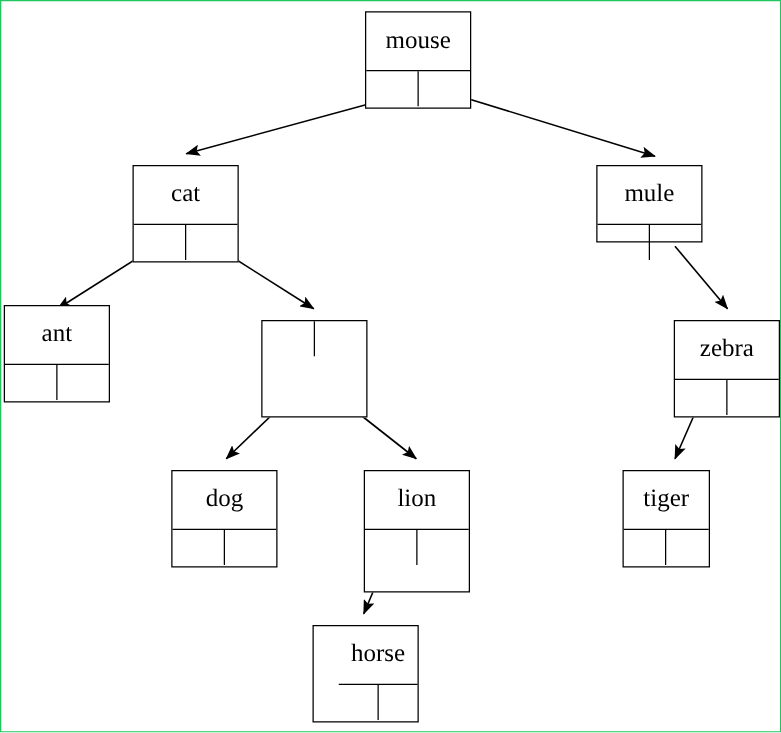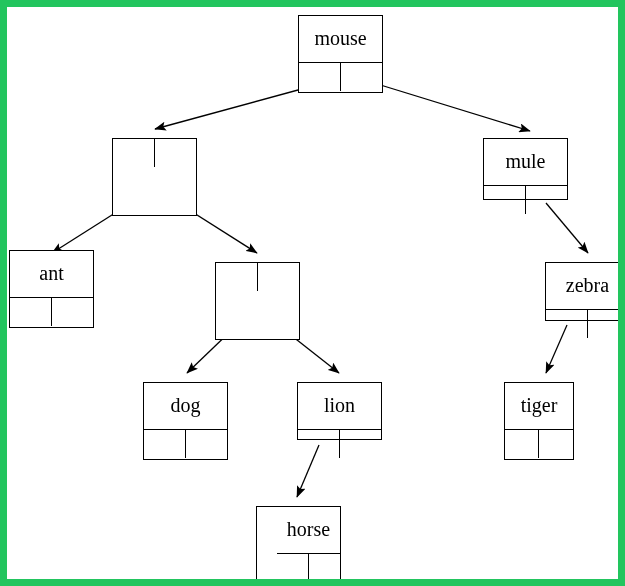--- a/index.html
+++ b/index.html
@@ -6,21 +6,21 @@
     margin: 0;
     padding: 0;
     background: #ffffff;
   }
   #canvas {
     position: relative;
     width: 625px;
     height: 586px;
     background: #ffffff;
     box-sizing: border-box;
-    border: 7px solid #22c55e;
+    border: 1px solid #22c55e;
     overflow: hidden;
     font-family: "Liberation Serif", "DejaVu Serif", serif;
   }
   #edge-layer {
     position: absolute;
     left: 0;
     top: 0;
     width: 625px;
     height: 586px;
     pointer-events: none;
@@ -82,20 +82,21 @@
 
   <div id="nodes-layer">
       <div class="node" style="left: 291px; top: 8px; width: 85px; height: 78px;">
         <div class="node-label" style="height: 47px; line-height: 45px;">mouse</div>
         <div class="node-ptrs" style="height: 28px;">
           <div class="ptr-cell left"></div>
           <div class="ptr-cell right"></div>
         </div>
       </div>
       <div class="node" style="left: 105px; top: 131px; width: 85px; height: 78px;">
+        <div class="node-label" style="height: 47px; line-height: 45px;">cat</div>
         <div class="node-ptrs" style="height: 28px;">
           <div class="ptr-cell left"></div>
           <div class="ptr-cell right"></div>
         </div>
       </div>
       <div class="node" style="left: 476px; top: 131px; width: 85px; height: 62px;">
         <div class="node-label" style="height: 47px; line-height: 45px;">mule</div>
         <div class="node-ptrs" style="height: 28px;">
           <div class="ptr-cell left"></div>
           <div class="ptr-cell right"></div>
@@ -107,35 +108,35 @@
           <div class="ptr-cell left"></div>
           <div class="ptr-cell right"></div>
         </div>
       </div>
       <div class="node" style="left: 208px; top: 255px; width: 85px; height: 78px;">
         <div class="node-ptrs" style="height: 28px;">
           <div class="ptr-cell left"></div>
           <div class="ptr-cell right"></div>
         </div>
       </div>
-      <div class="node" style="left: 538px; top: 255px; width: 85px; height: 59px;">
+      <div class="node" style="left: 538px; top: 255px; width: 85px; height: 78px;">
         <div class="node-label" style="height: 47px; line-height: 45px;">zebra</div>
         <div class="node-ptrs" style="height: 28px;">
           <div class="ptr-cell left"></div>
           <div class="ptr-cell right"></div>
         </div>
       </div>
       <div class="node" style="left: 136px; top: 375px; width: 85px; height: 78px;">
         <div class="node-label" style="height: 47px; line-height: 45px;">dog</div>
         <div class="node-ptrs" style="height: 28px;">
           <div class="ptr-cell left"></div>
           <div class="ptr-cell right"></div>
         </div>
       </div>
-      <div class="node" style="left: 290px; top: 375px; width: 85px; height: 58px;">
+      <div class="node" style="left: 290px; top: 375px; width: 85px; height: 98px;">
         <div class="node-label" style="height: 47px; line-height: 45px;">lion</div>
         <div class="node-ptrs" style="height: 28px;">
           <div class="ptr-cell left"></div>
           <div class="ptr-cell right"></div>
         </div>
       </div>
       <div class="node" style="left: 497px; top: 375px; width: 70px; height: 78px;">
         <div class="node-label" style="height: 47px; line-height: 45px;">tiger</div>
         <div class="node-ptrs" style="height: 28px;">
           <div class="ptr-cell left"></div>

